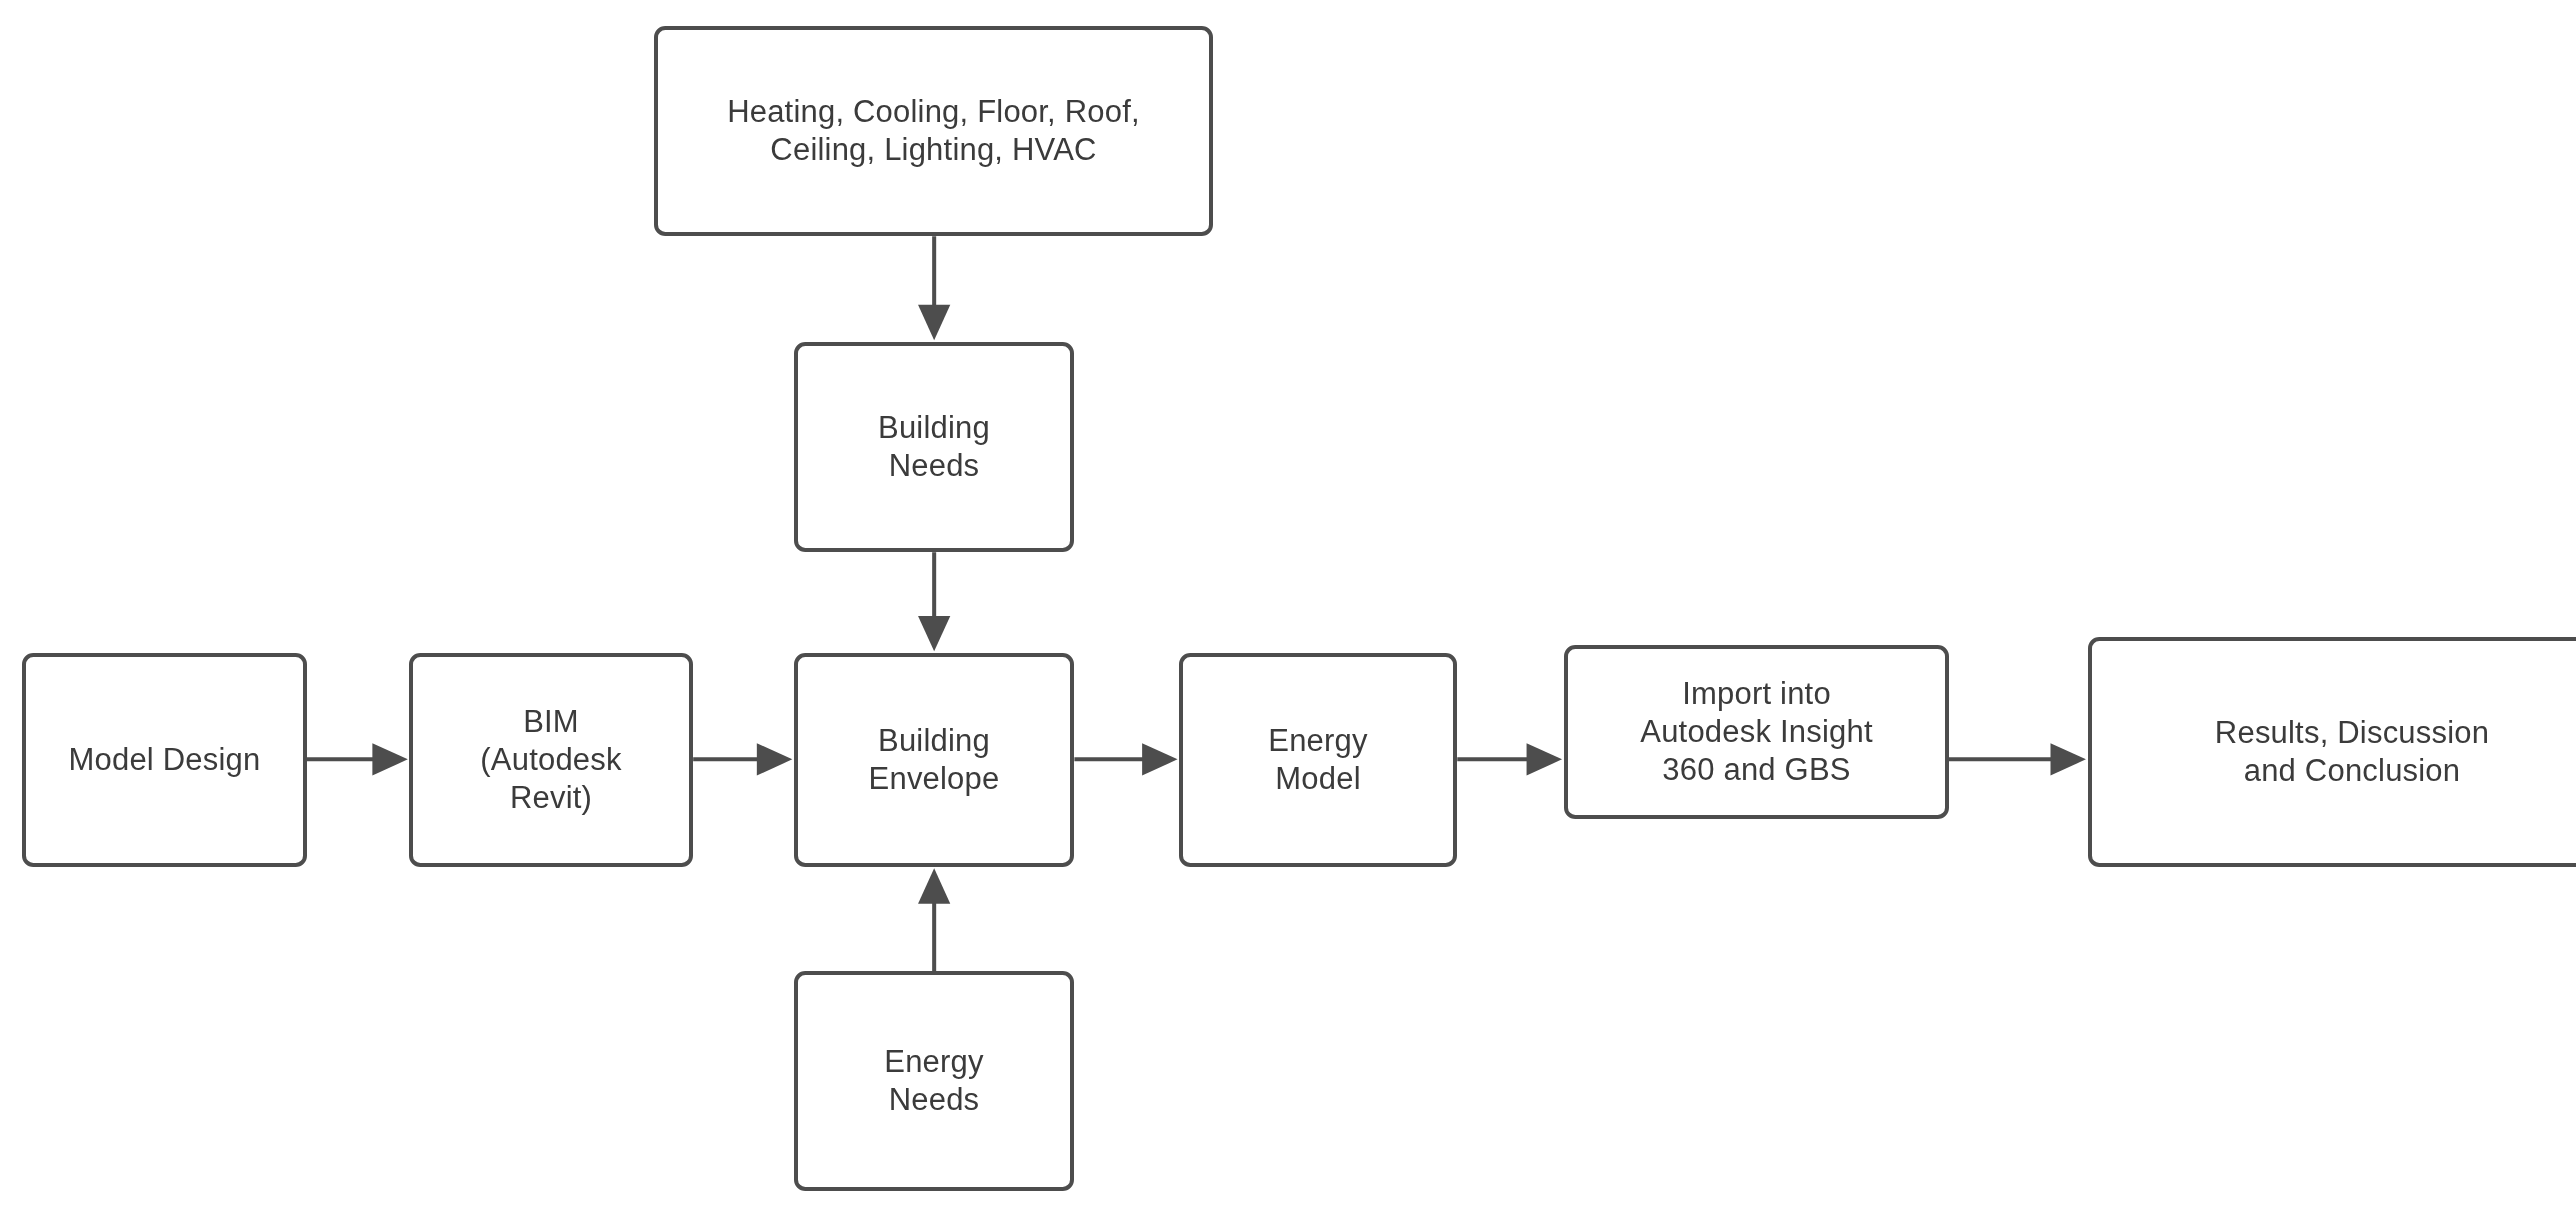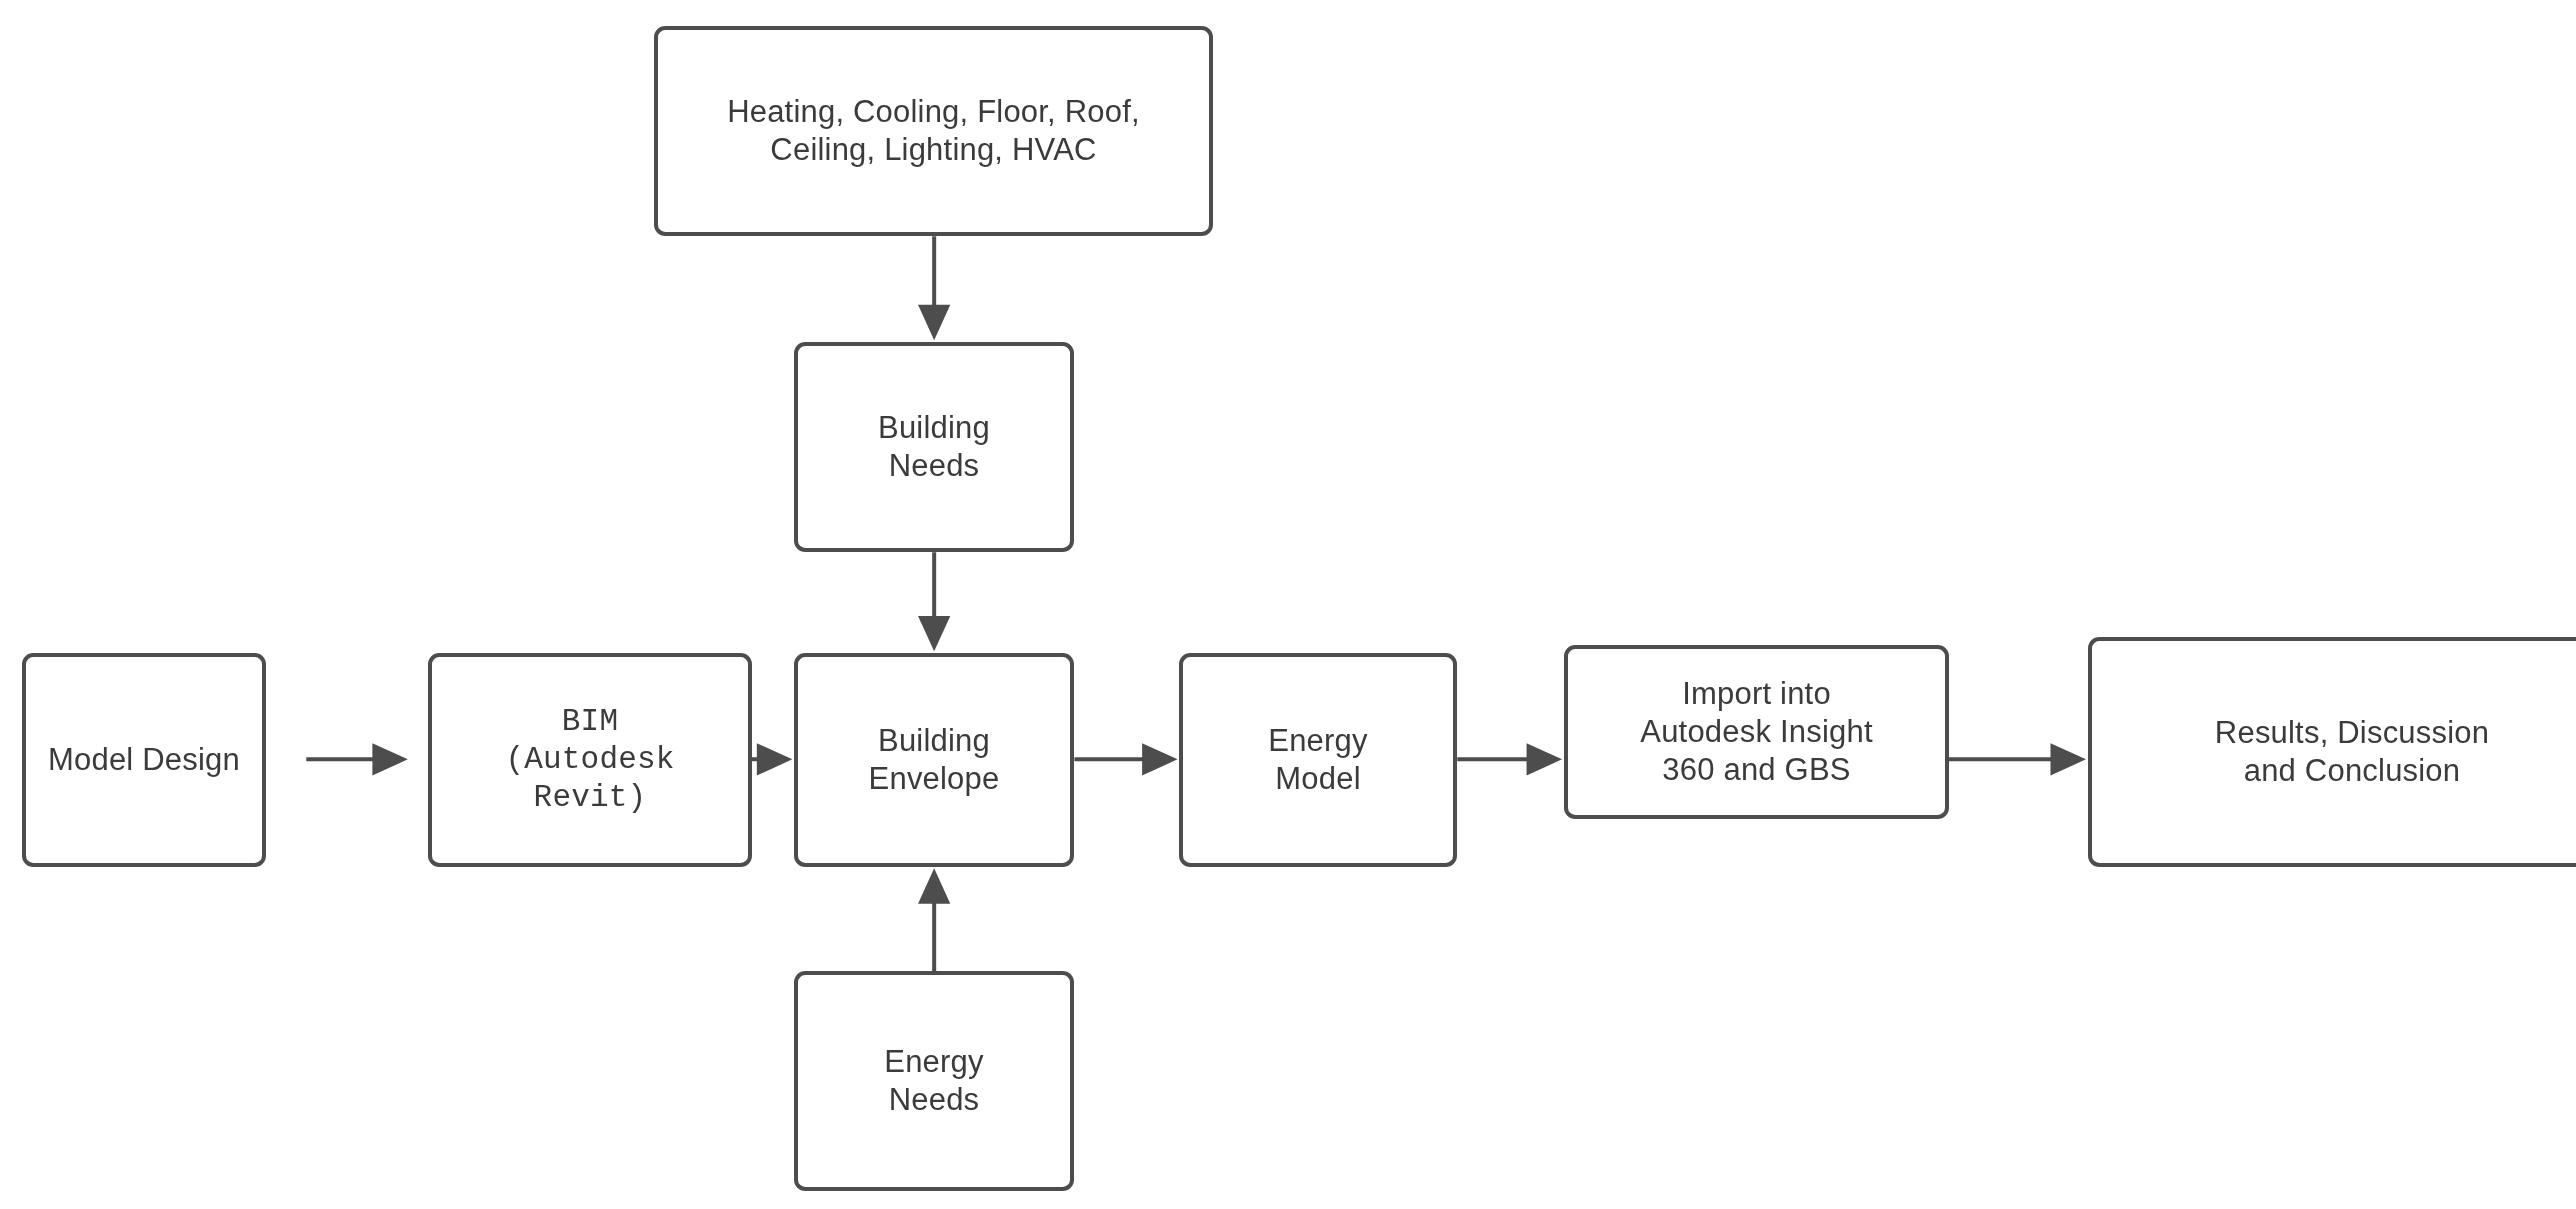--- a/index.html
+++ b/index.html
@@ -103,25 +103,25 @@
   <div class="node" style="left:654px; top:26px; width:559px; height:210px;">
     <span>Heating, Cooling, Floor, Roof,
 Ceiling, Lighting, HVAC</span>
   </div>
 
   <div class="node" style="left:794px; top:342px; width:280px; height:210px;">
     <span>Building
 Needs</span>
   </div>
 
-  <div class="node" style="left:22px; top:653px; width:244px; height:214px;">
+  <div class="node" style="left:22px; top:653px; width:285px; height:214px;">
     <span>Model Design</span>
   </div>
 
-  <div class="node" style="left:428px; top:653px; width:324px; height:214px;font-family:Liberation Mono, monospace;">
+  <div class="node" style="left:409px; top:653px; width:284px; height:214px;">
     <span>BIM
 (Autodesk
 Revit)</span>
   </div>
 
   <div class="node" style="left:794px; top:653px; width:280px; height:214px;">
     <span>Building
 Envelope</span>
   </div>
 

